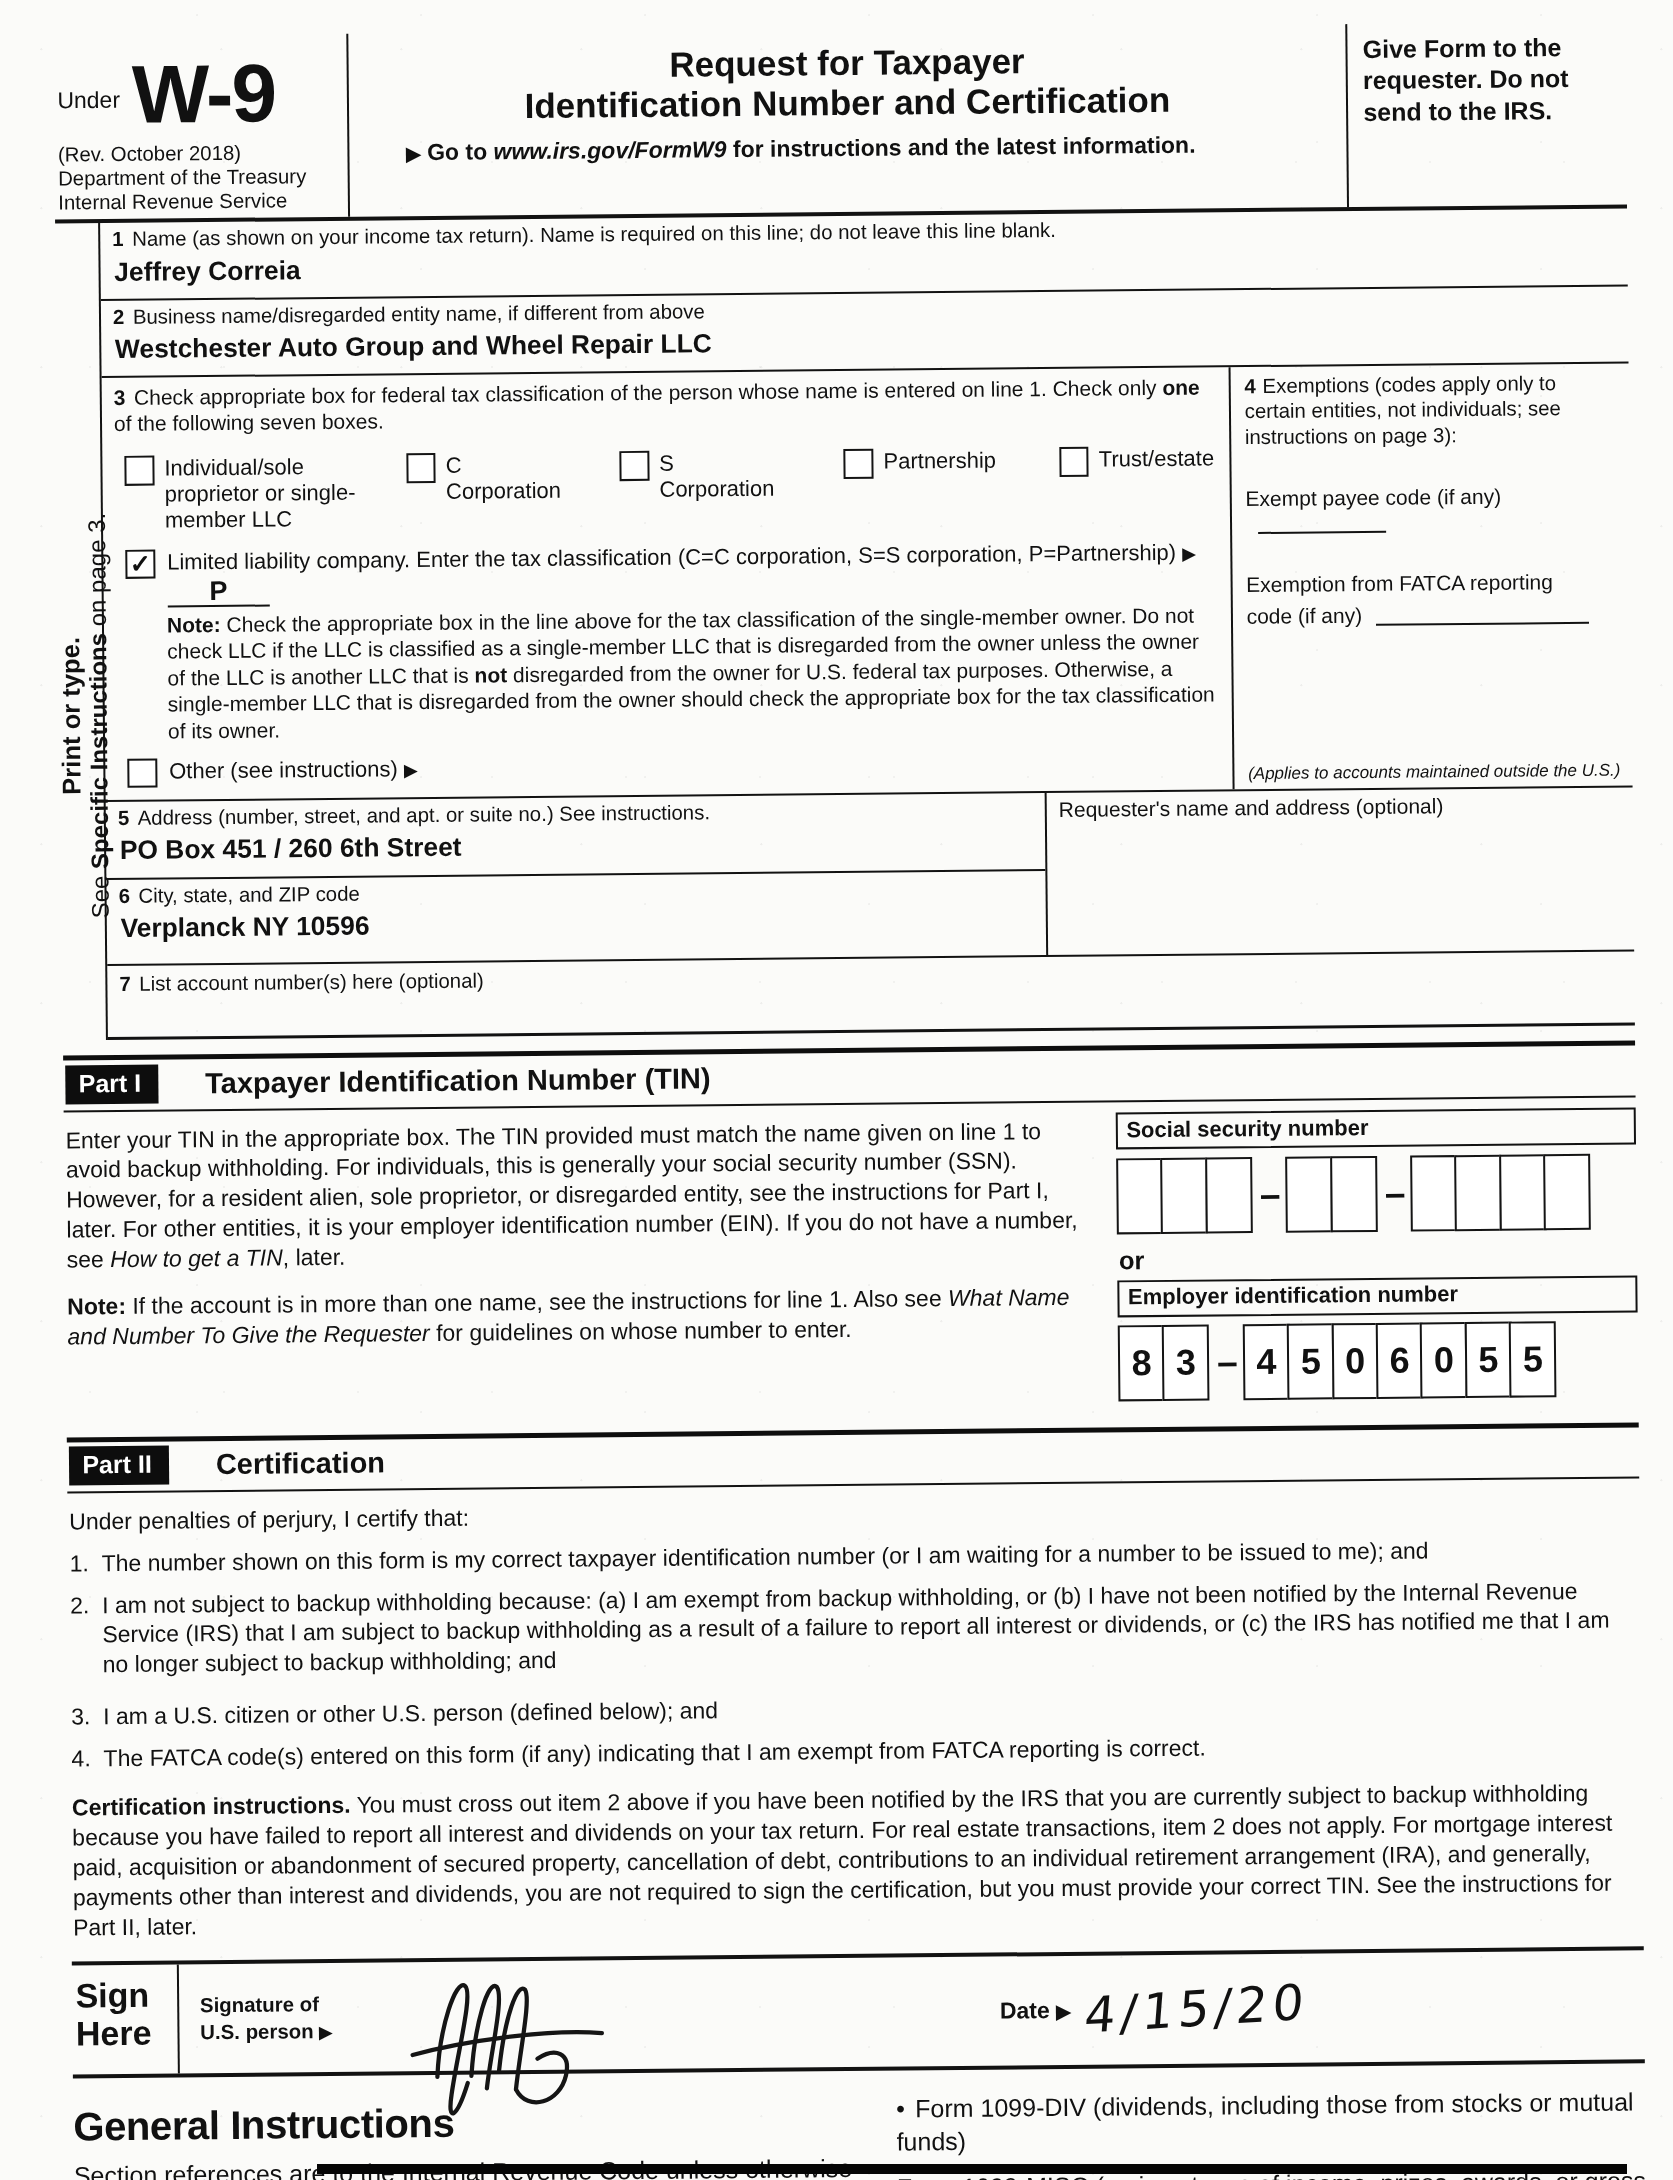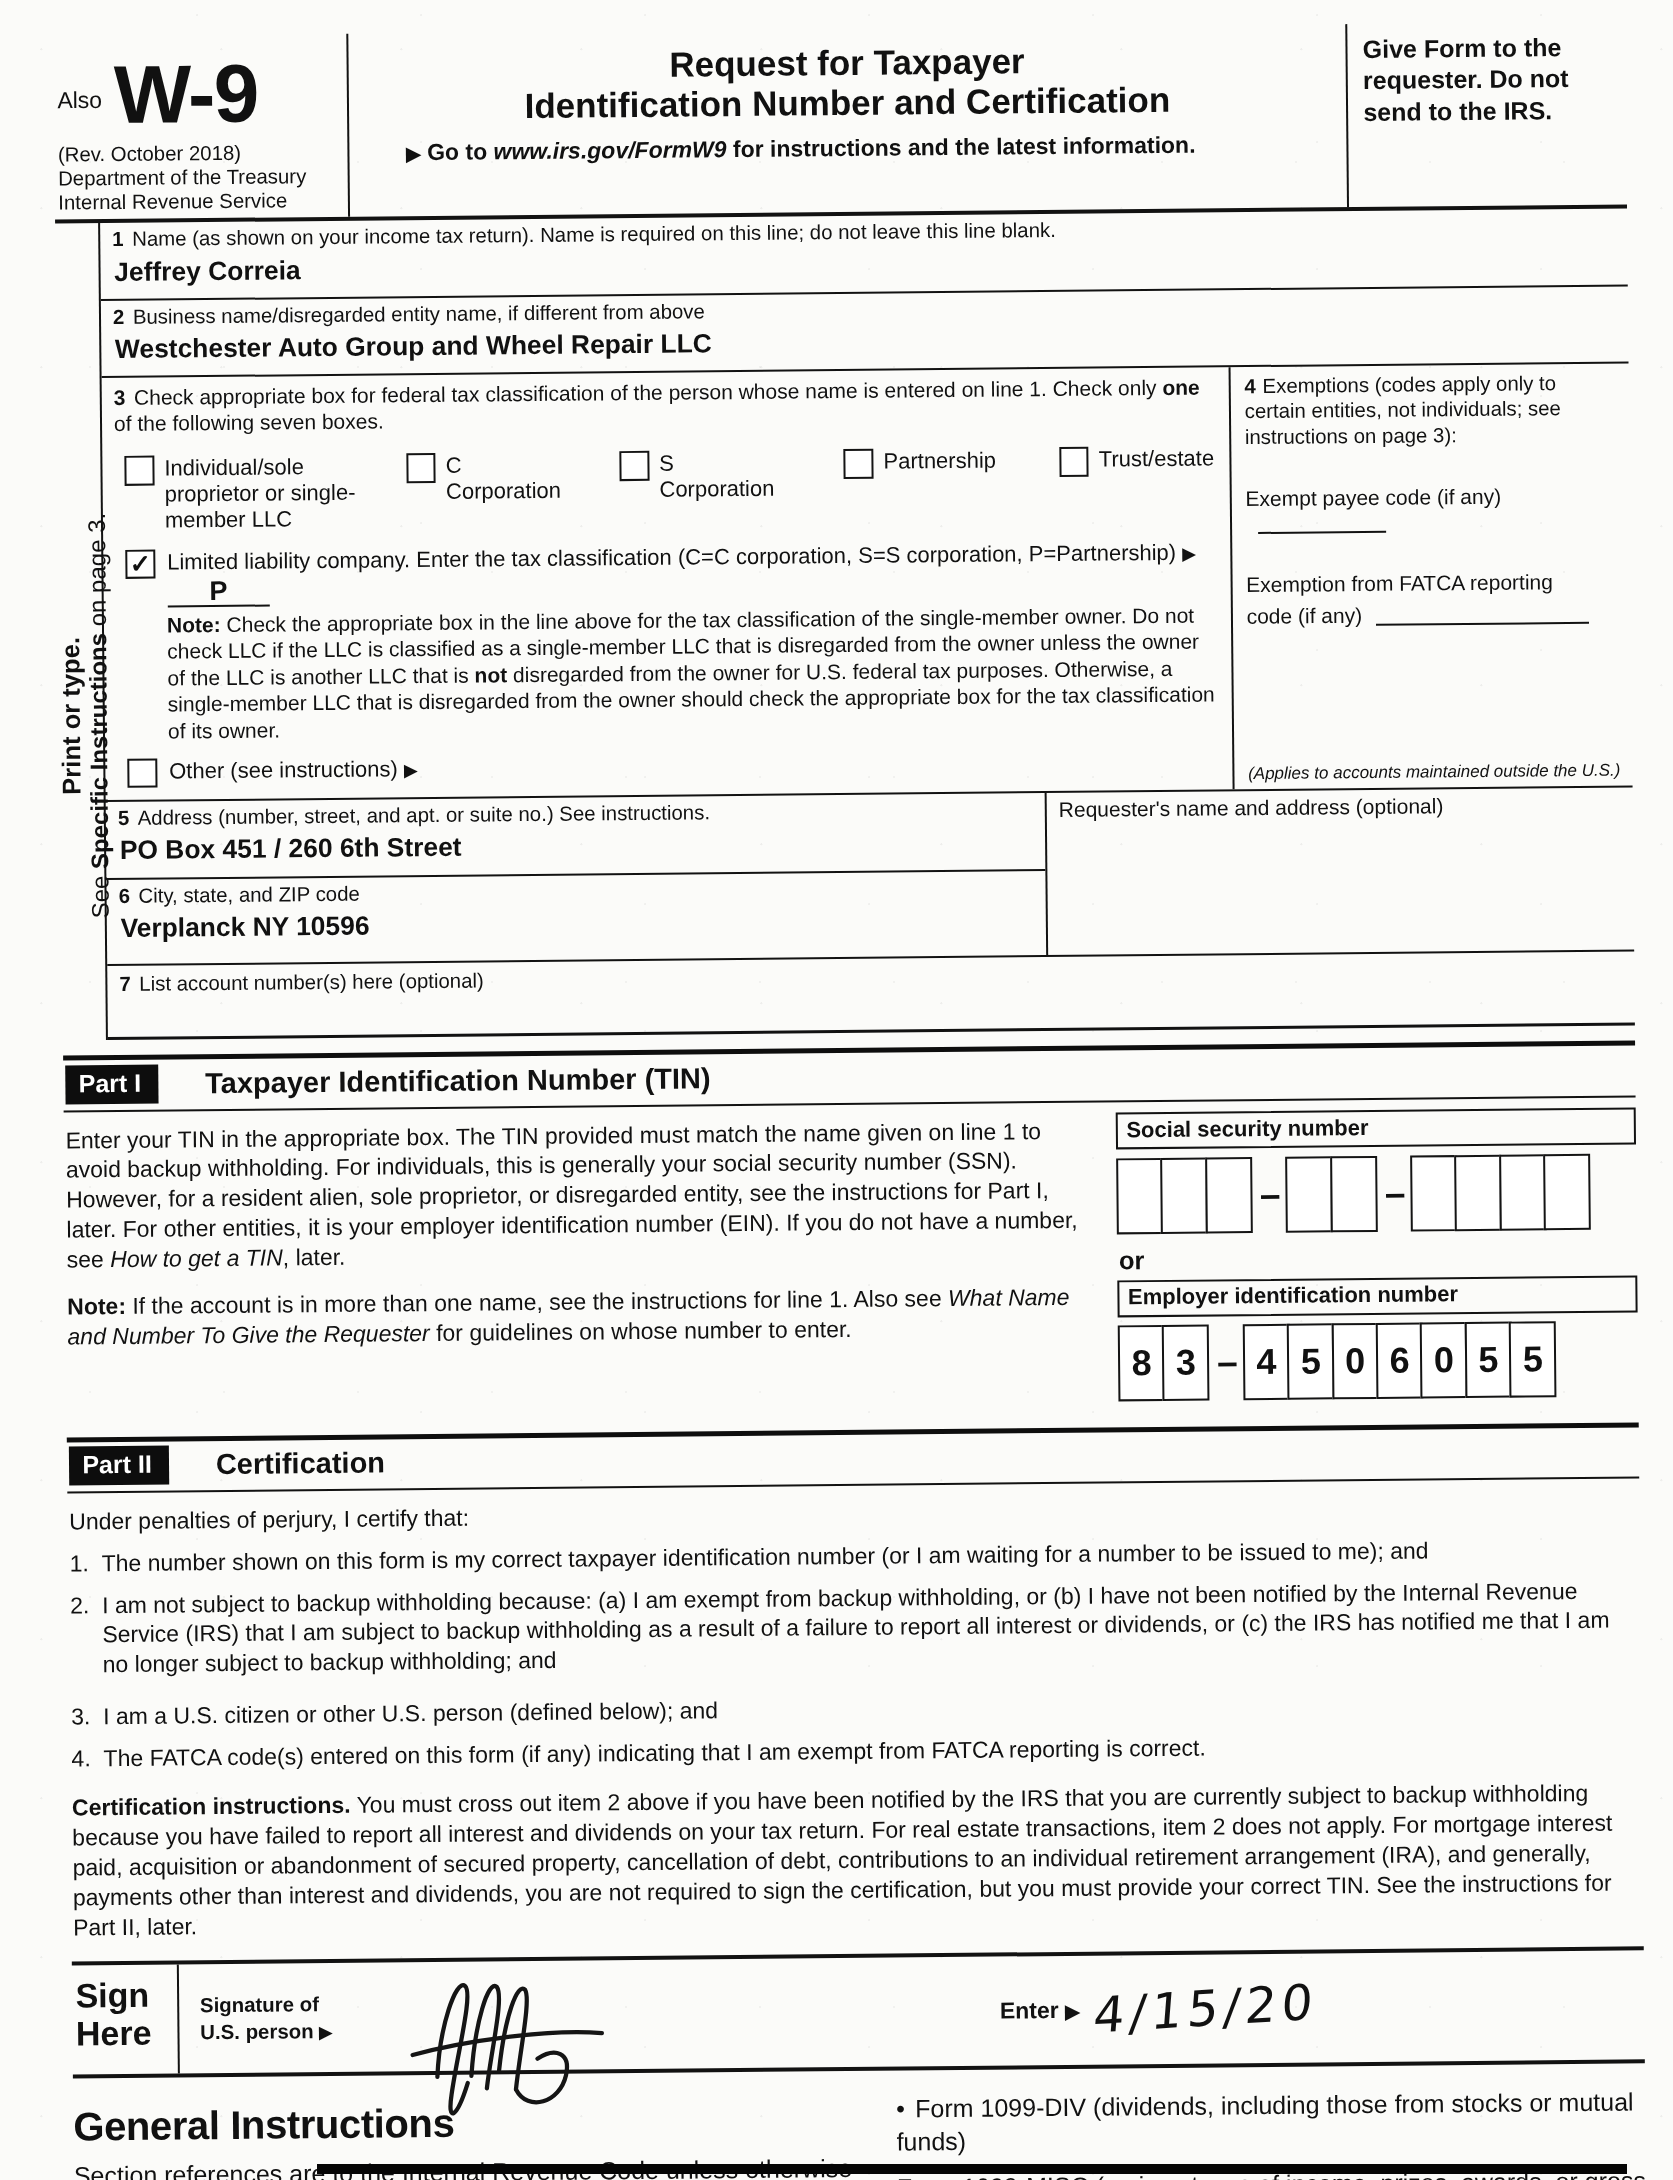--- a/index.html
+++ b/index.html
@@ -110,21 +110,21 @@
   .scan-bar { position:absolute; left:317px; top:2164px; width:1310px; height:10.2px; background:#050505; }
 </style>
 </head>
 <body>
 
 <div class="page">
 
   <div class="hdr">
     <div class="hdr-left">
       <div>
-        <span class="form-word">Also</span><span class="form-number">W-9</span>
+        <span class="form-word">Under</span><span class="form-number">W-9</span>
       </div>
       <div class="hdr-small">(Rev. October 2018)</div>
       <div class="hdr-small">Department of the Treasury</div>
       <div class="hdr-small">Internal Revenue Service</div>
     </div>
     <div class="hdr-center">
       <div class="hdr-title">Request for Taxpayer</div>
       <div class="hdr-title">Identification Number and Certification</div>
       <div class="goto">
         <span class="arrow">▶</span>
@@ -323,21 +323,21 @@
           <g fill="none" stroke="#151515" stroke-width="5" stroke-linecap="round" transform="rotate(-4 160 90)">
             <path d="M55,128 C62,70 86,14 96,24 C105,34 80,104 70,150 C62,184 74,178 90,138"></path>
             <path d="M95,130 C104,68 124,18 133,28 C141,40 120,104 112,146"></path>
             <path d="M128,126 C140,62 158,24 166,34 C172,46 154,106 146,150"></path>
             <path d="M28,100 C90,88 190,82 252,92"></path>
             <path d="M146,150 C158,178 196,170 206,138 C214,112 196,104 174,116"></path>
           </g>
         </svg>
       </div>
       <div class="date-block">
-        <span class="date-label"><span>Enter</span> <span class="arrow">▶</span></span>
+        <span class="date-label"><span>Date</span> <span class="arrow">▶</span></span>
         <span class="date-value">4/15/20</span>
       </div>
     </div>
   </div>
 
   <div class="instructions">
     <div class="inst-left">
       <div class="h-big">General Instructions</div>
       <p class="inst-p">Section references are to the Internal Revenue Code unless otherwise noted.</p>
 

